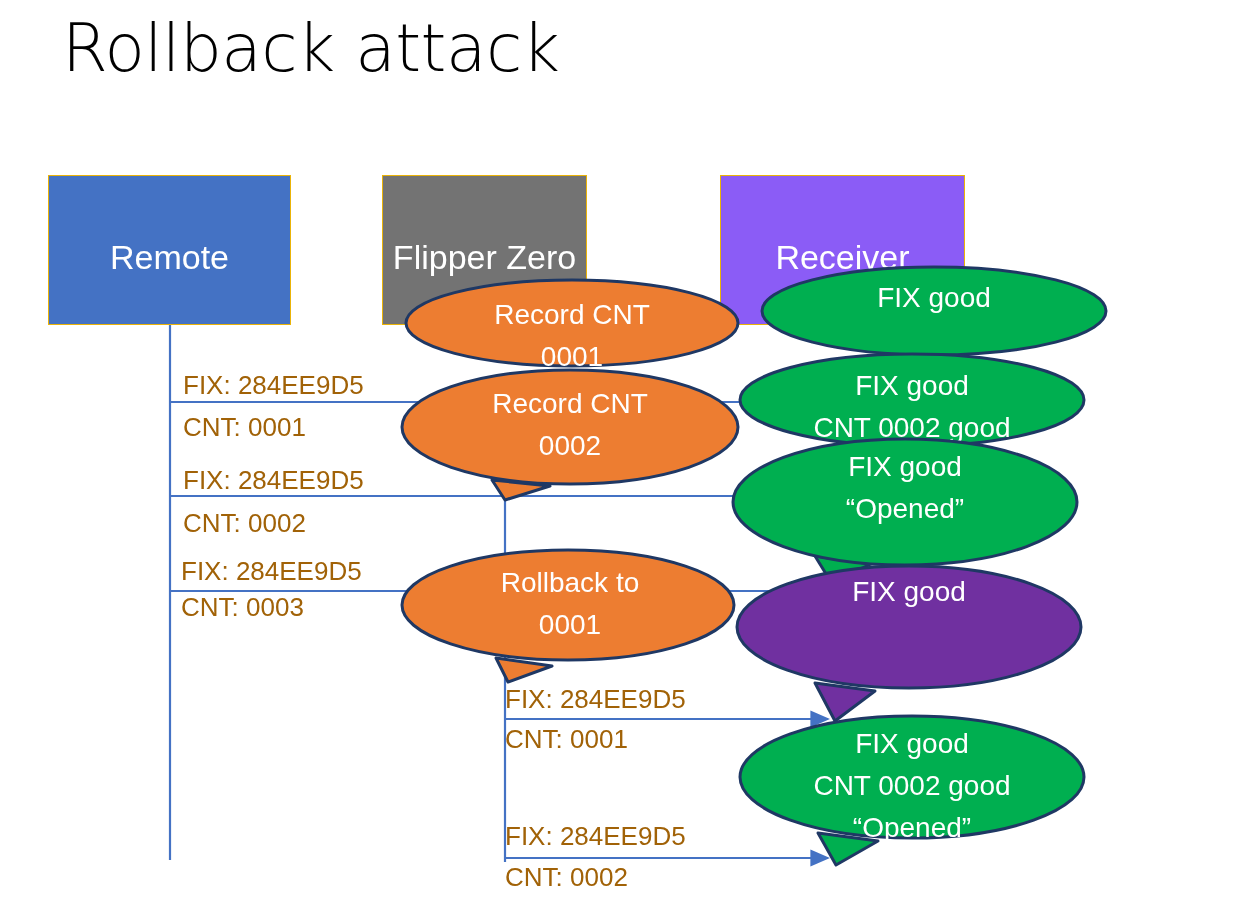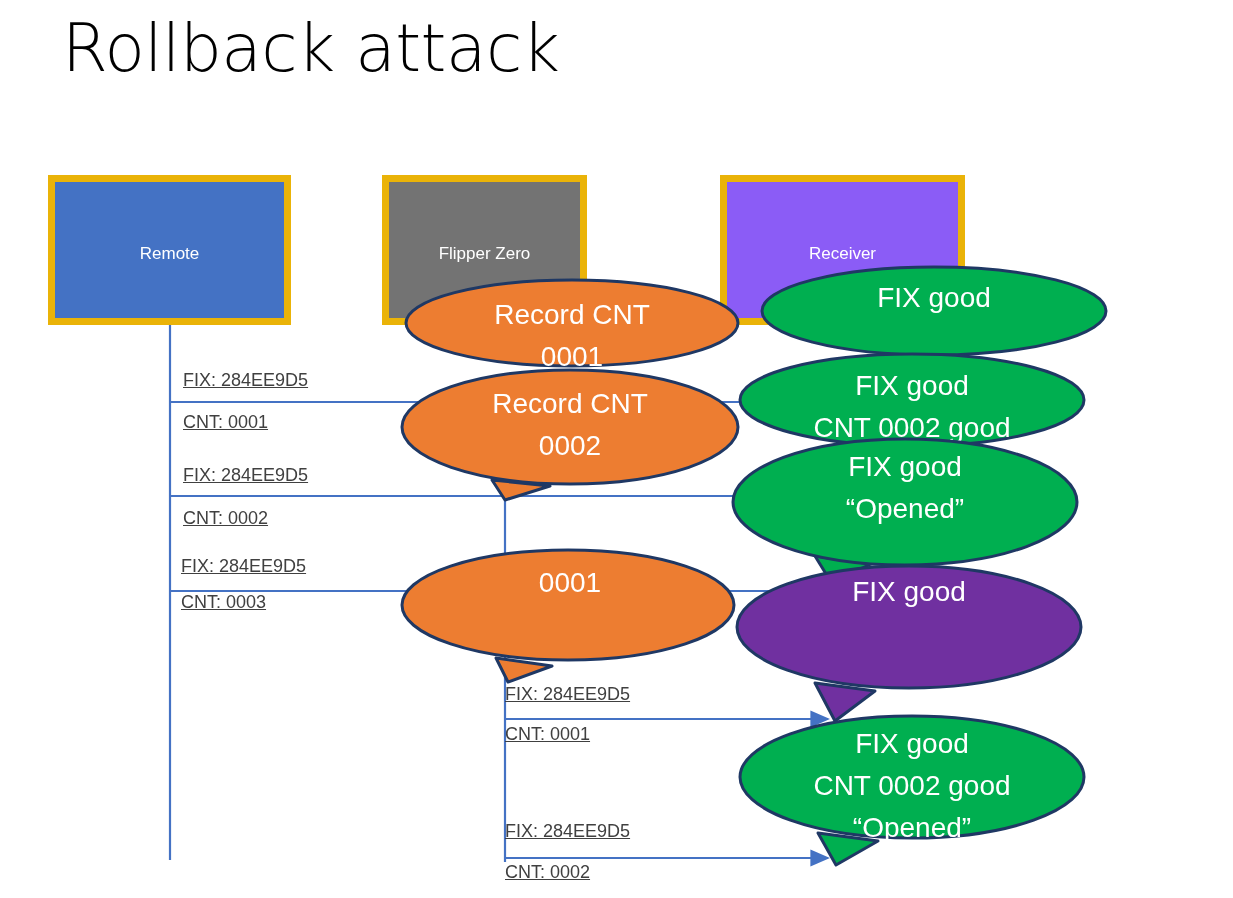--- a/index.html
+++ b/index.html
@@ -25,24 +25,24 @@
     font-weight: 300;
     color: #000000;
     letter-spacing: -0.5px;
     font-family: "DejaVu Sans", sans-serif;
     font-stretch: condensed;
     white-space: nowrap;
   }
   
   .actor-box {
     position: absolute;
-    border: 7px solid #eab308;
+    border: 1px solid #eab308;
     box-sizing: border-box;
     color: #ffffff;
-    font-size: 17px;
+    font-size: 34px;
     text-align: center;
     z-index: 2;
   }
   .actor-box .lbl {
     position: absolute;
     left: 0;
     right: 0;
     top: 62px;
     text-align: center;
   }
@@ -69,25 +69,24 @@
     left: 0; right: 0;
     color: #ffffff;
     font-size: 28px;
     line-height: 42px;
     text-align: center;
     pointer-events: none;
   }
   
   .side-label {
     position: absolute;
-    font-size: 18px;
-    color: #404040;
+    font-size: 26px;
+    color: #a16207;
     white-space: nowrap;
     z-index: 5;
-    text-decoration: underline;
   }
 </style>
 </head>
 <body>
 
 <div id="stage">
 
   <div id="title">Rollback attack</div>
 
   <svg id="lines" viewBox="0 0 1233 898" width="1233" height="898" xmlns="http://www.w3.org/2000/svg">
@@ -139,20 +138,21 @@
       <div>0002</div>
     </div>
   </div>
 
   <div class="callout" style="left:400px; top:548px; width:340px; height:140px;">
     <svg width="340" height="140" viewBox="0 0 340 140" xmlns="http://www.w3.org/2000/svg">
       <path d="M96,110 L108,134 L152,118 z" fill="#ED7D31" stroke="#1F3864" stroke-width="3" stroke-linejoin="round"></path>
       <ellipse cx="168" cy="57" rx="166" ry="55" fill="#ED7D31" stroke="#1F3864" stroke-width="3"></ellipse>
     </svg>
     <div class="txt" style="top:14px;">
+      <div>Rollback to</div>
       <div>0001</div>
     </div>
   </div>
 
   <div class="callout" style="left:760px; top:265px; width:348px; height:92px;">
     <svg width="348" height="92" viewBox="0 0 348 92" xmlns="http://www.w3.org/2000/svg">
       <ellipse cx="174" cy="46" rx="172" ry="44" fill="#00AF50" stroke="#1F3864" stroke-width="3"></ellipse>
     </svg>
     <div class="txt" style="top:12px;">
       <div>FIX good</div>

